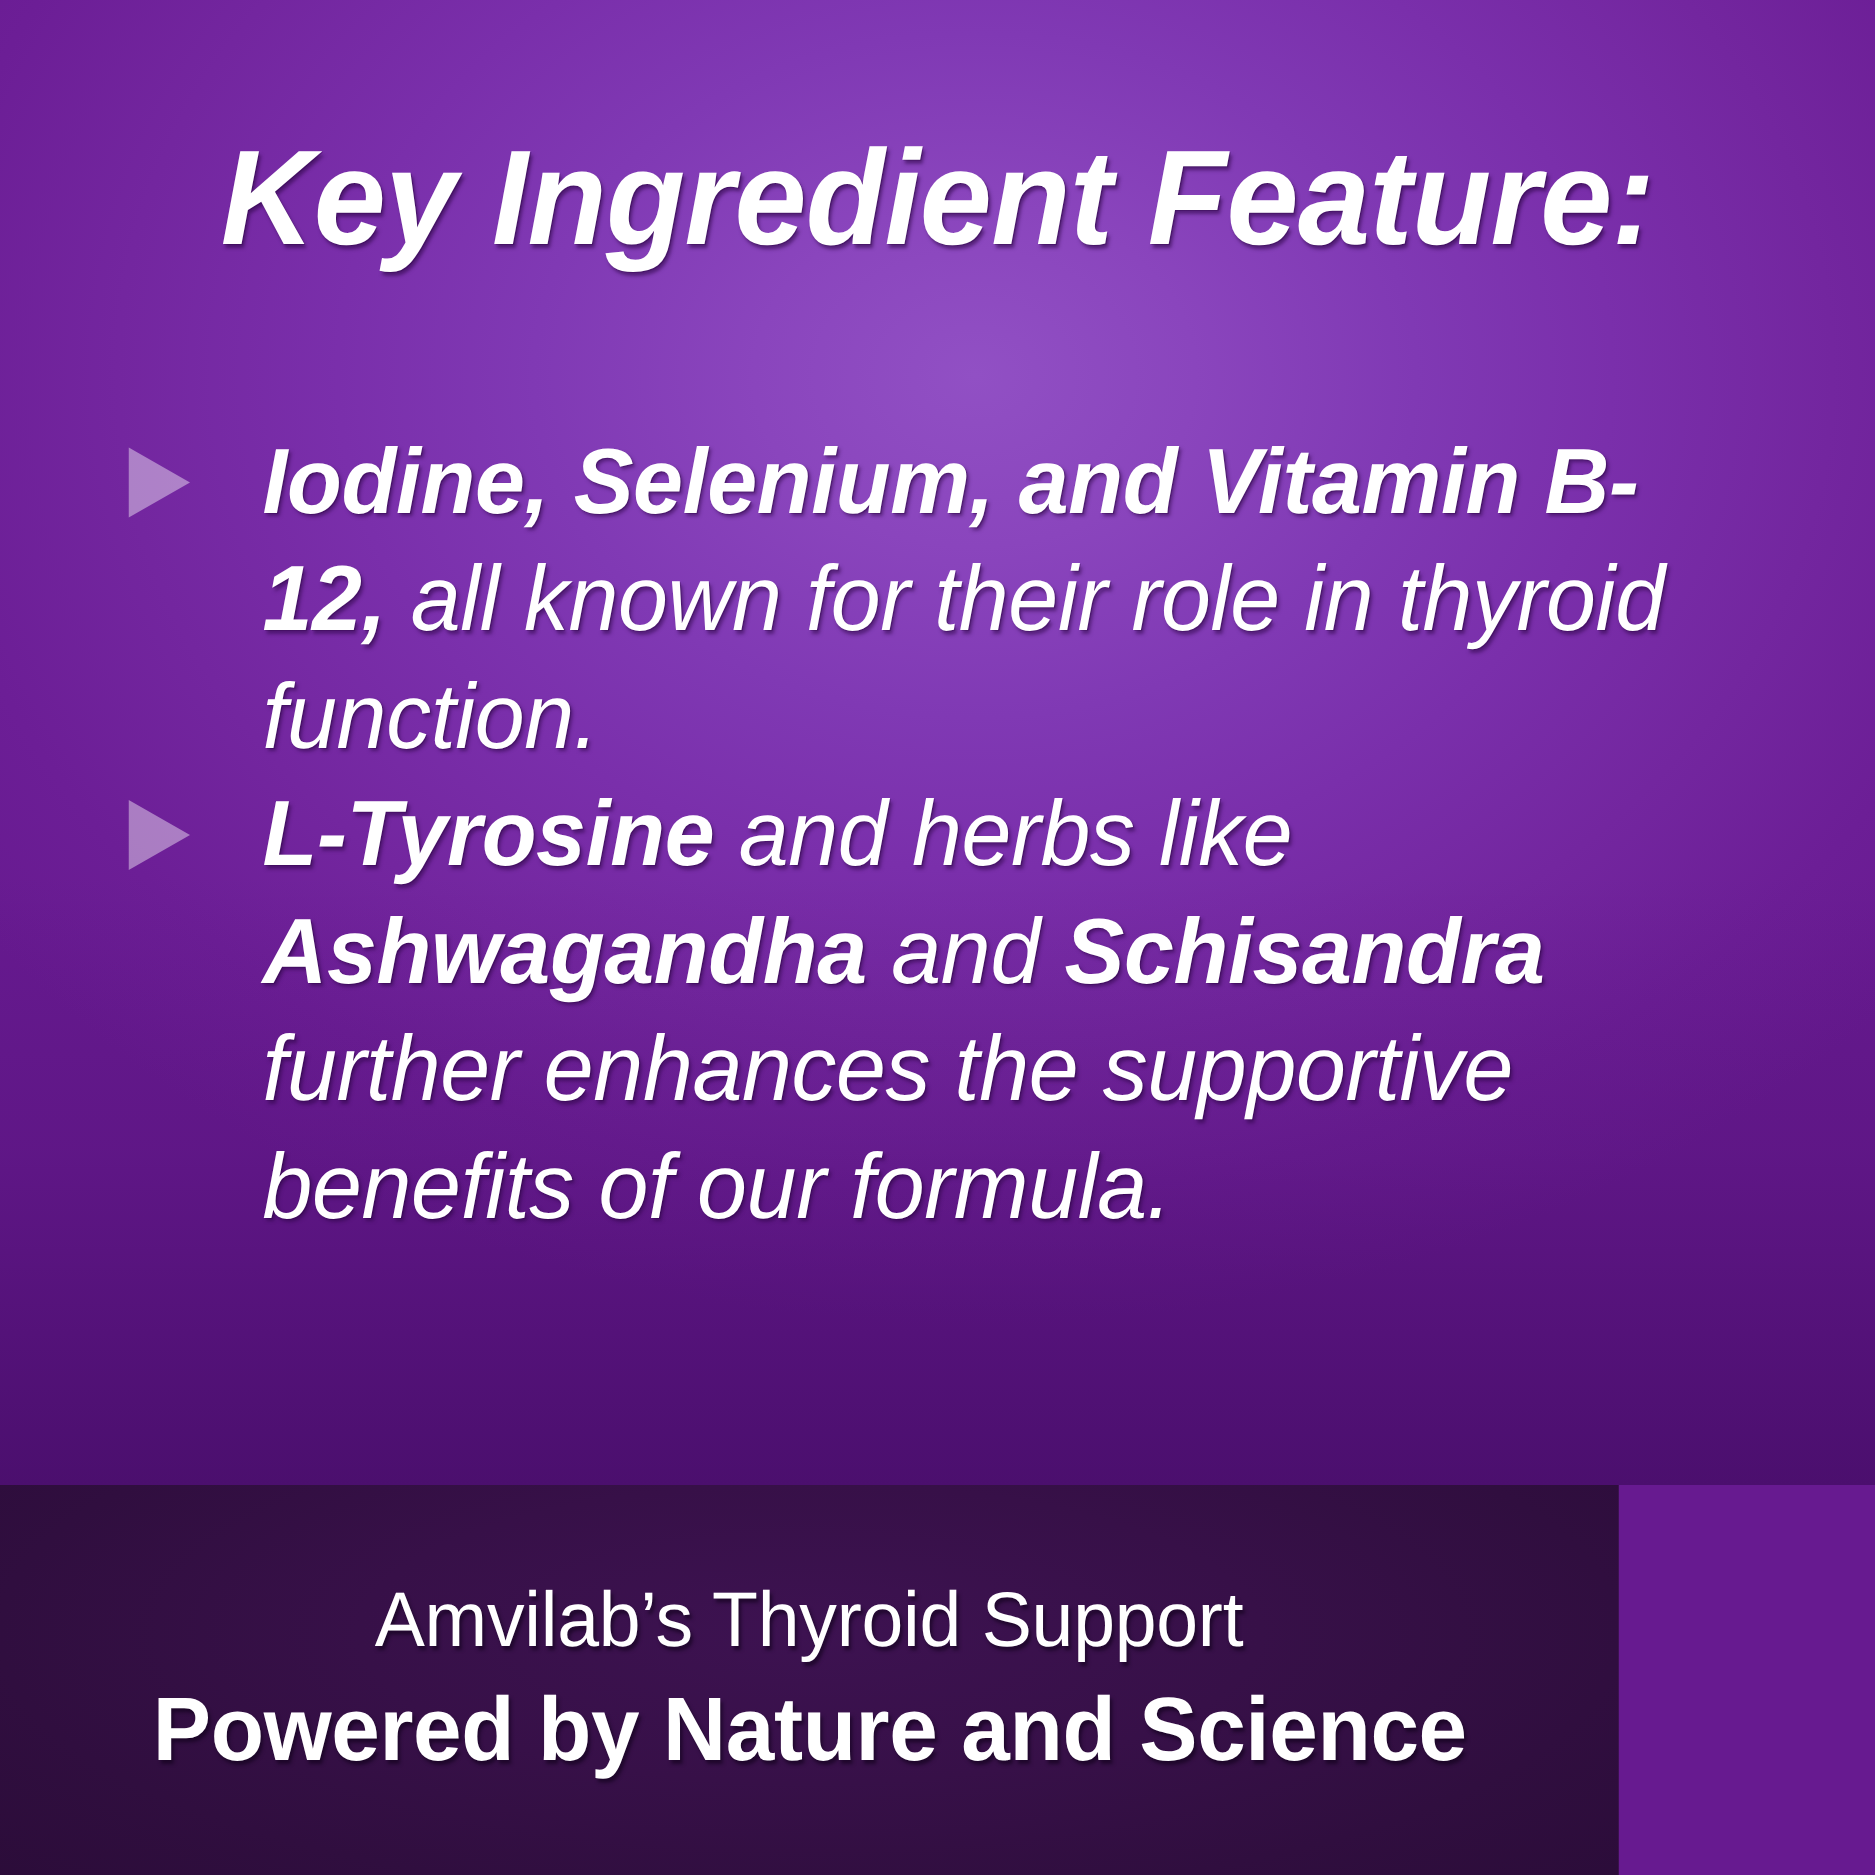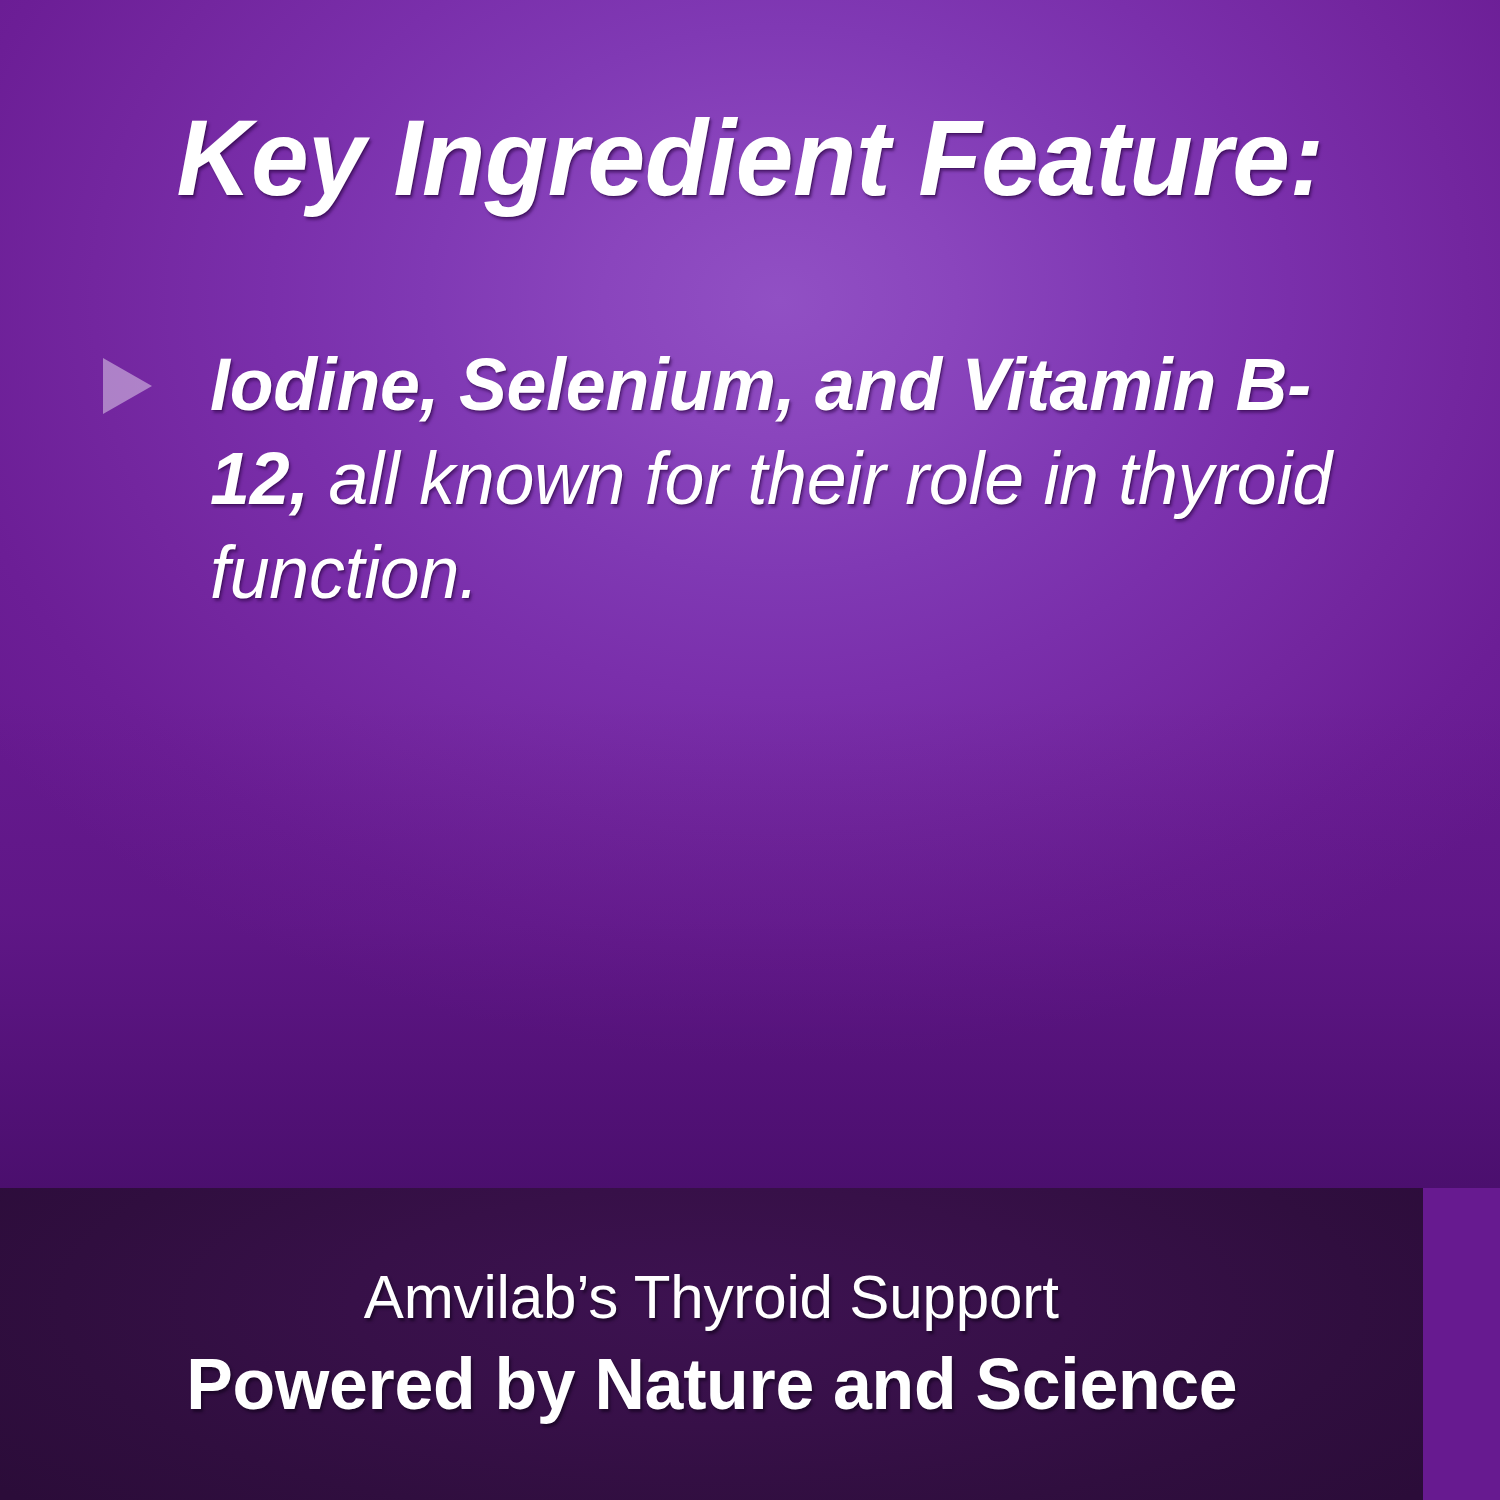--- a/index.html
+++ b/index.html
@@ -118,21 +118,21 @@
   }
   .bullet-text b {
     font-weight: 700;
   }
 
   
   .footer {
     position: absolute;
     left: 0;
     top: 1188px;
-    width: 1423px;
+    width: 1295px;
     height: 312px;
     z-index: 3;
     background:
       radial-gradient(ellipse 900px 300px at 50% 38%,
          #3d1251 0%,
          #371048 40%,
          #300e3f 72%,
          #2b0c39 100%);
     display: flex;
     flex-direction: column;
@@ -174,20 +174,24 @@
 
     <div class="headline">Key Ingredient Feature:</div>
 
     <div class="bullets">
 
       <div class="bullet">
         <span class="bullet-marker"></span>
         <div class="bullet-text"><b>Iodine, Selenium, and Vitamin B-12,</b><span> all known for their role in thyroid function.</span></div>
       </div>
 
+      <div class="bullet">
+        <span class="bullet-marker"></span>
+        <div class="bullet-text"><b>L-Tyrosine</b><span> and herbs like </span><b>Ashwagandha</b><span> and </span><b>Schisandra</b><span> further enhances the supportive benefits of our formula.</span></div>
+      </div>
 
     </div>
   </div>
 
   <div class="footer">
     <div class="footer-line-1">Amvilab’s Thyroid Support</div>
     <div class="footer-line-2">Powered by Nature and Science</div>
   </div>
 
 </div>

